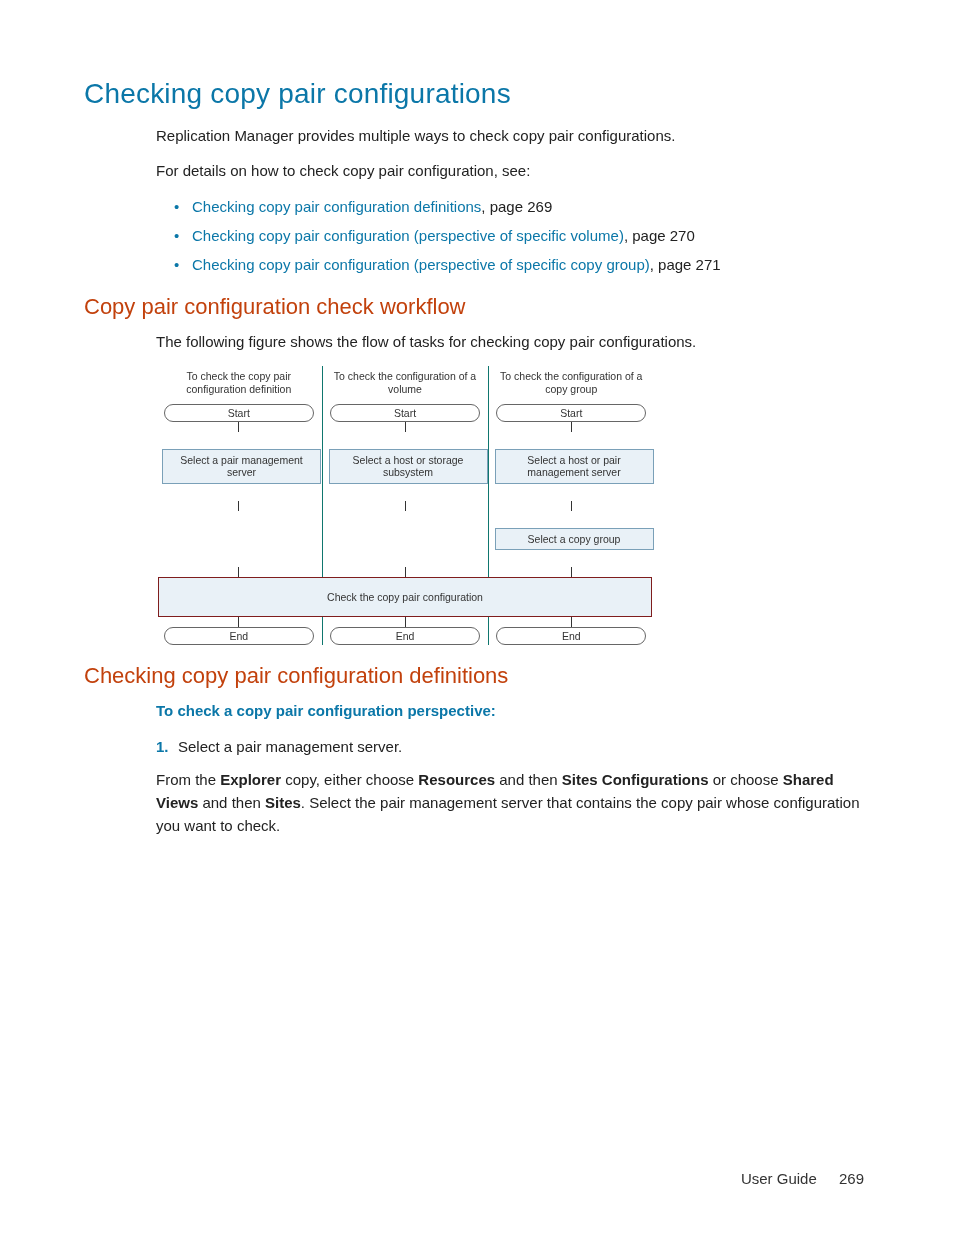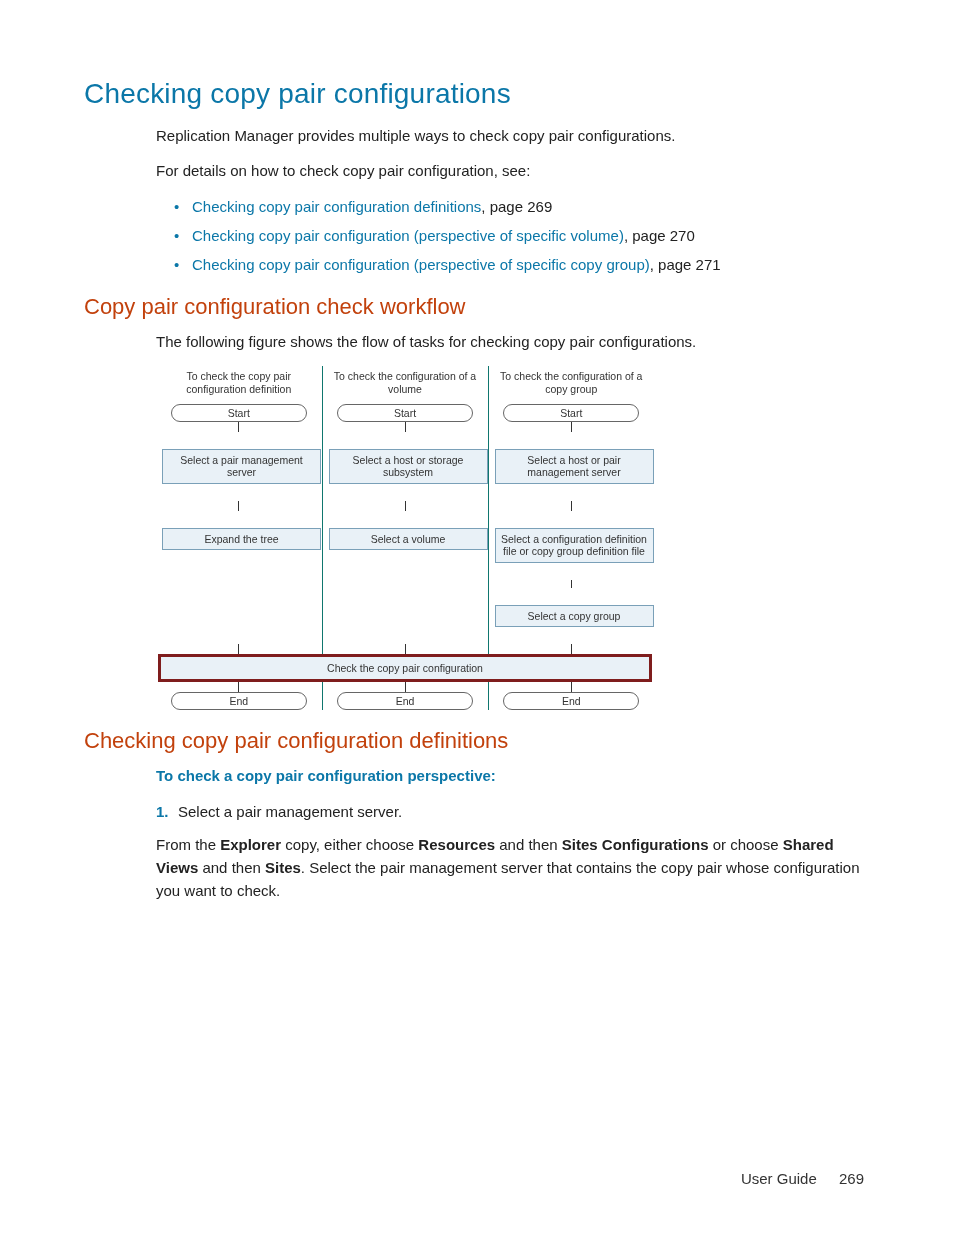--- a/index.html
+++ b/index.html
@@ -112,35 +112,35 @@
     margin: 17px auto;
     width: 159px;
     box-sizing: border-box;
   }
   .terminal {
     border: 1px solid #666;
     border-radius: 9px;
     padding: 2px 16px;
     font-size: 10.5px;
     margin: 0 auto;
-    width: 136px;
+    width: 150px;
     box-sizing: border-box;
     background:#fff;
   }
   .conn {
     width: 1px;
     height: 10px;
     background: #333;
     margin: 0 auto;
   }
   .conn-short { height: 8px; }
   .node-wide {
-    border: 3px solid #7f1d1d;
+    border: 1px solid #7f1d1d;
     background: #e9f1f7;
-    padding: 5px 0;
+    padding: 13px 0;
     font-size: 10.5px;
     text-align: center;
     width: 100%;
     box-sizing: border-box;
   }
   .spacer { height: 33px; }
   tr.span-row td { border-left:none; border-right:none; padding:0 2px;}
   .end-row td { padding-bottom:2px;}
 
   
@@ -213,32 +213,20 @@
               <div class="node">Select a host or storage subsystem</div>
               <div class="conn"></div>
             </td>
         <td>
               <div class="node">Select a host or pair management server</div>
               <div class="conn"></div>
             </td>
       </tr>
       <tr>
         <td>
-              <div class="node">Expand the tree</div>
-            </td>
-        <td>
-              <div class="node">Select a volume</div>
-            </td>
-        <td>
-              <div class="node">Select a configuration definition file or copy group definition file</div>
-              <div class="conn conn-short"></div>
-            </td>
-      </tr>
-      <tr>
-        <td>
               <div class="spacer"></div>
             </td>
         <td></td>
         <td>
               <div class="node">Select a copy group</div>
             </td>
       </tr>
       <tr>
         <td>
               <div class="conn"></div>

